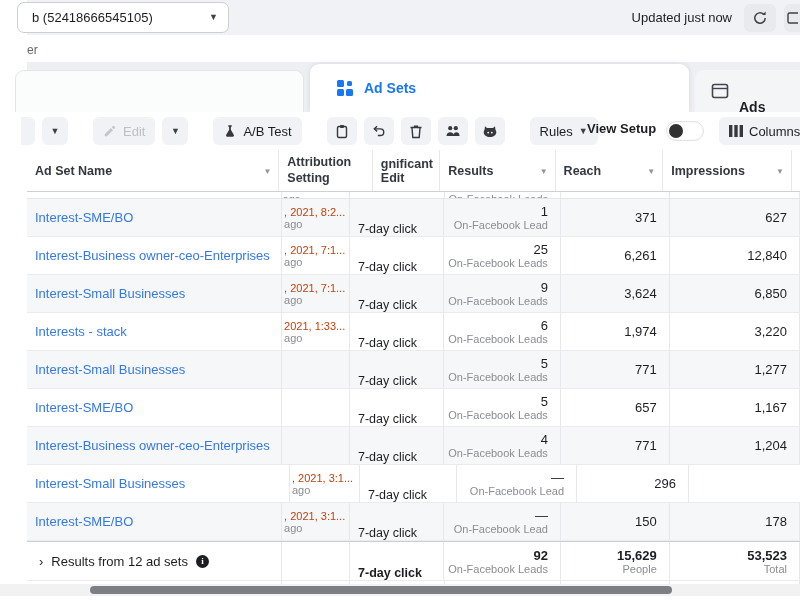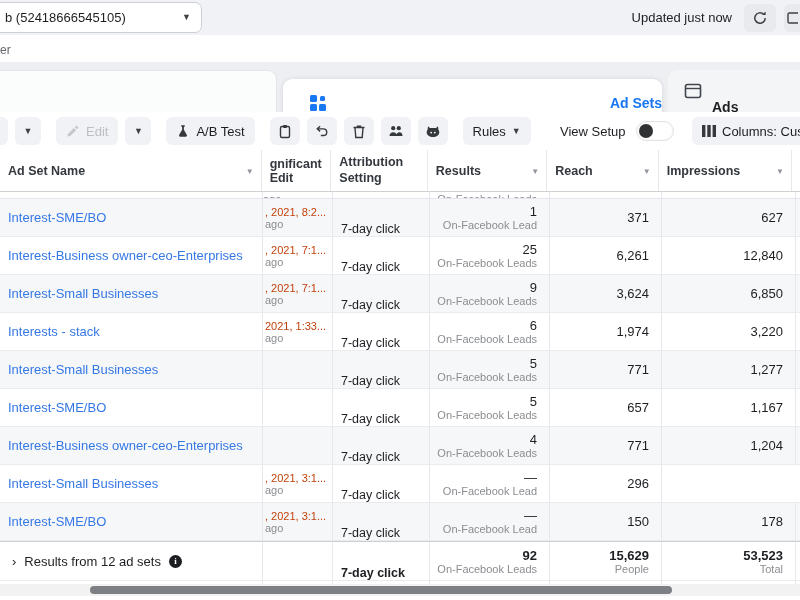--- a/index.html
+++ b/index.html
@@ -1,18 +1,18 @@
 <!DOCTYPE html>
 <html><head>
 <meta charset="utf-8">
 <style>
   * { margin:0; padding:0; box-sizing:border-box; }
   html,body { width:800px; height:600px; overflow:hidden; }
   body { font-family:"Liberation Sans","DejaVu Sans",sans-serif; background:#fff; color:#1c1e21; }
-  .screen { position:relative; width:800px; height:596px; }
+  .screen { position:relative; width:800px; height:596px;padding-left:27px; }
 
   
   .topbar { height:35px; background:#f0f2f5; display:flex; align-items:center; position:relative; }
   .account-dd { position:absolute; left:-10px; top:2px; width:212px; height:31px; background:#fff;
     border:1px solid #ccd0d5; border-radius:7px; display:flex; align-items:center; padding:0 10px 0 14px; }
   .account-dd .txt { font-size:13px; color:#1c1e21; white-space:nowrap; overflow:hidden; flex:1; }
   .caret { font-size:9px; color:#3e4042; line-height:1; }
   .topbar-right { position:absolute; right:0; top:0; height:35px; display:flex; align-items:center; gap:12px; }
   .updated { font-size:13px; color:#1c1e21; white-space:nowrap; }
   .iconbtn { width:32px; height:28px; background:#e8eaed; border:none; border-radius:6px;
@@ -20,36 +20,36 @@
   .iconbtn.cut { width:16px; border-radius:6px 0 0 6px; margin-left:-4px; }
 
   
   .subbar { height:27px; background:#fff; position:relative; }
   .fragment { position:absolute; left:0; top:8px; font-size:12px; color:#65676b; }
 
   
   .tabstrip { height:50px; background:#edeff2; position:relative; }
   .tab { border-radius:9px 9px 0 0; position:absolute; display:flex; align-items:center; cursor:pointer; }
   .tab-campaigns { left:-12px; top:8px; width:289px; height:42px; background:#fbfcfc; border:1px solid #e3e5e9; border-bottom:none; }
-  .tab-adsets { left:283px; top:17px; width:379px; height:48px; background:#fff; box-shadow:0 0 5px rgba(0,0,0,.10); justify-content:space-between; padding-left:26px; gap:10px; }
+  .tab-adsets { left:283px; top:2px; width:379px; height:48px; background:#fff; box-shadow:0 0 5px rgba(0,0,0,.10); justify-content:flex-start; padding-left:26px; gap:10px; }
   .tab-ads { left:668px; top:8px; width:140px; height:42px; background:#f4f5f7; padding-left:16px; gap:10px; }
   .tab-label { font-size:14px; font-weight:700; }
   .tab-adsets .tab-label { color:#1877f2; }
   .tab-ads .tab-label { color:#1c1e21;margin-top:32px; }
 
   
   .toolbar { height:38px; background:#fff; display:flex; align-items:center; gap:7px; padding:0 0 0 0; position:relative; }
   .tbtn { height:28px; background:#f0f2f5; border:none; border-radius:6px; display:flex; align-items:center;
     justify-content:center; gap:6px; font-size:13px; color:#1c1e21; cursor:pointer; padding:0 10px; white-space:nowrap; }
   .tbtn.sliver { width:14px; margin-left:-6px; border-radius:0 6px 6px 0; padding:0; }
   .tbtn.narrow { width:26px; padding:0; }
   .tbtn.icon-only { width:30px; padding:0; }
   .tbtn.disabled { color:#bcc0c4; cursor:default; }
-  .gap-l { margin-left:8px; }
-  .vs-wrap { position:absolute; left:560px; display:flex; align-items:center; gap:10px; }
+  .gap-l { margin-left:18px; }
+  .vs-wrap { position:absolute; left:560px; display:flex; gap:10px;font-weight:bold; }
   .vs-label { font-size:13px; color:#1c1e21; }
   .toggle { width:38px; height:20px; background:#fff; border:1px solid #e0e2e6; border-radius:10px; position:relative; cursor:pointer; box-shadow:inset 0 0 2px rgba(0,0,0,.08); }
   .toggle .knob { position:absolute; left:2px; top:2px; width:14px; height:14px; border-radius:50%; background:#2f3133; }
   .cols-btn { position:absolute; left:692px; width:130px; justify-content:flex-start; }
 
   
   .tbl { position:relative; background:#fff; }
   .trow { display:flex; }
   .c { border-right:1px solid #e6e8ec; overflow:hidden; position:relative; }
   .c1{width:263px;} .c2{width:70px;} .c3{width:97px;} .c4{width:120px;} .c5{width:112px;} .c6{width:134px;} .c7{width:4px;border-right:none;flex:1;}
@@ -238,25 +238,25 @@
     </button>
   </div>
 
   <div class="tbl">
 
     <div class="trow thead">
       <div class="c c1">
         <span>Ad Set Name</span>
         <span class="hcaret">▼</span>
       </div>
+      <div class="c c3 th-attr">
+        <span>Attribution Setting</span>
+      </div>
       <div class="c c2">
         <span>gnificant Edit</span>
-      </div>
-      <div class="c c3 th-attr">
-        <span>Attribution Setting</span>
       </div>
       <div class="c c4">
         <span>Results</span>
         <span class="hcaret">▼</span>
       </div>
       <div class="c c5">
         <span>Reach</span>
         <span class="hcaret">▼</span>
       </div>
       <div class="c c6">

